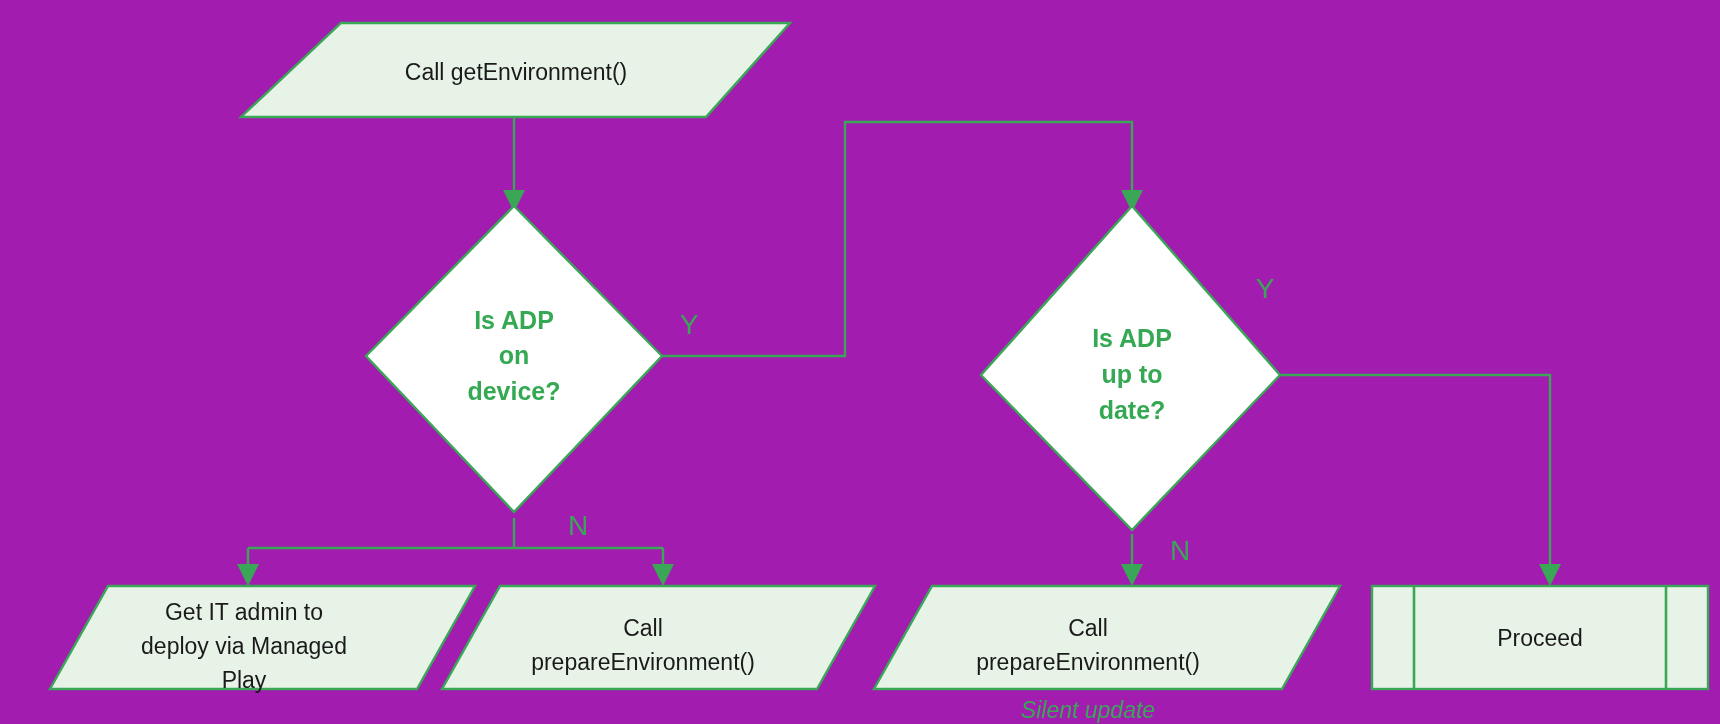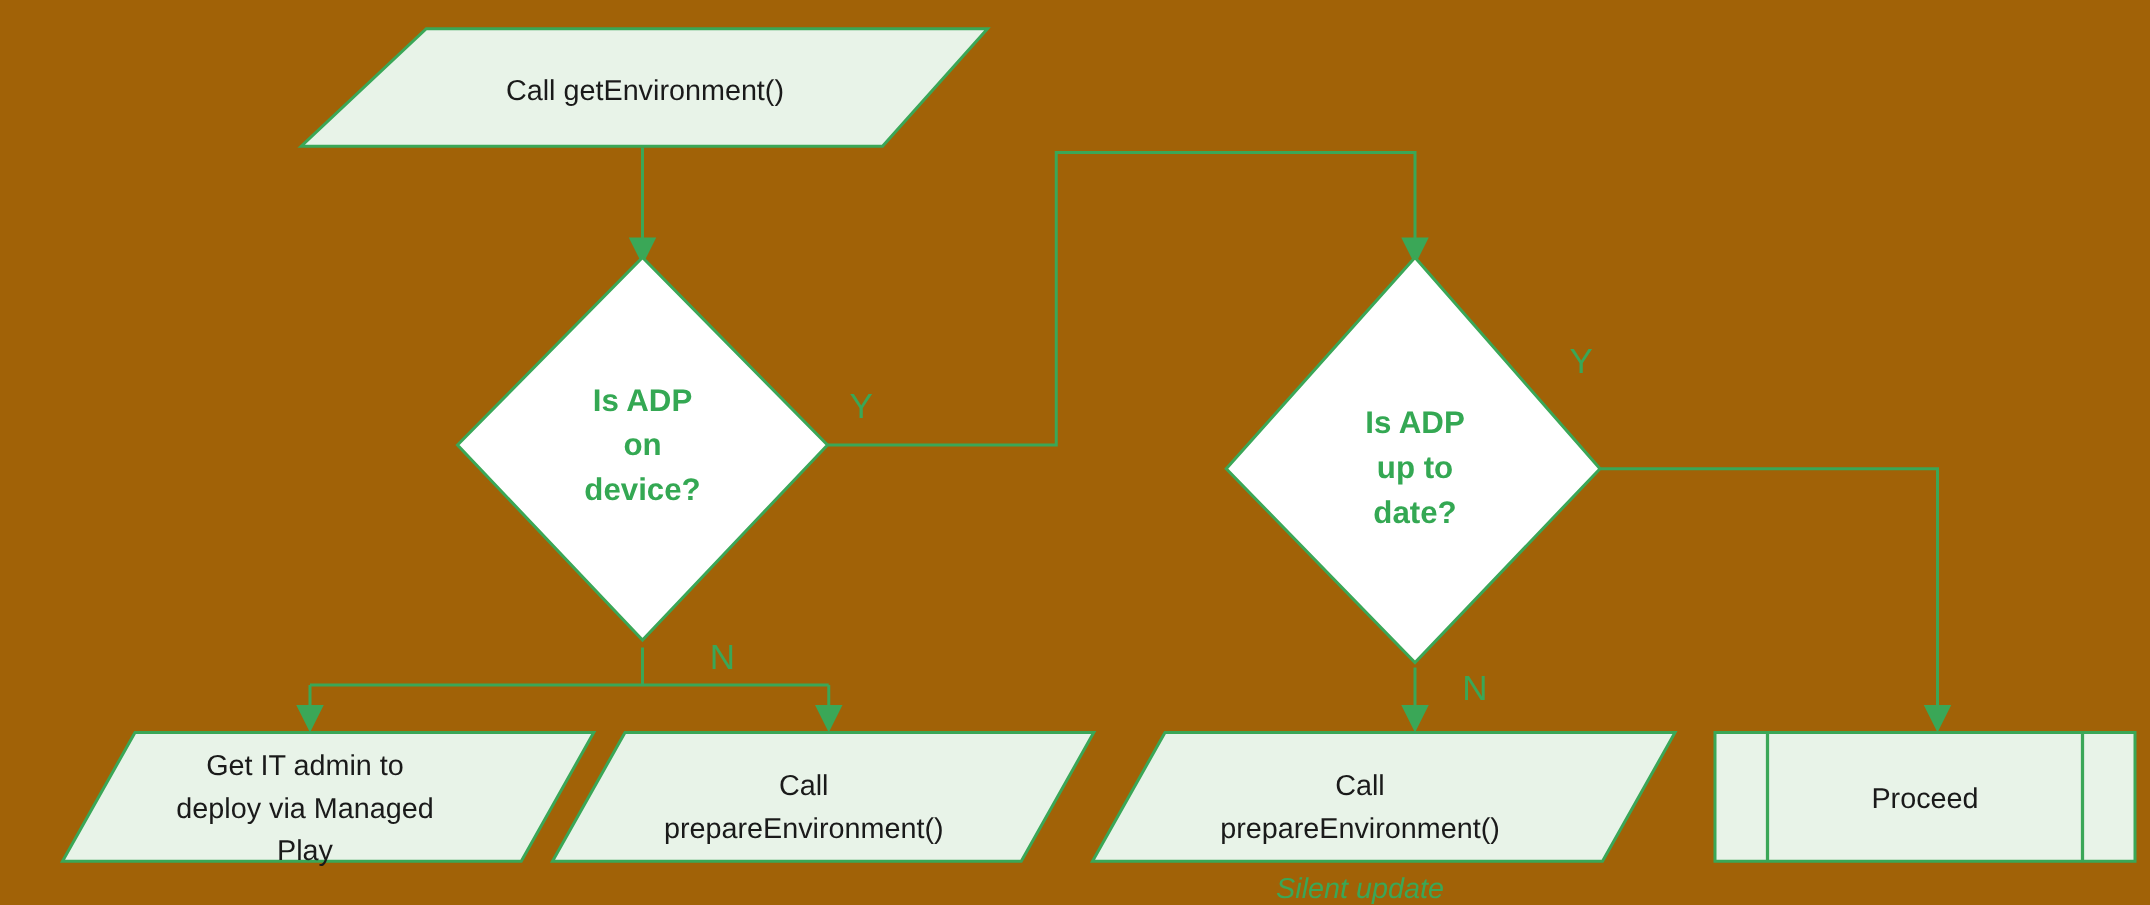--- a/index.html
+++ b/index.html
@@ -10,21 +10,21 @@
   body {
     width: 1720px;
     height: 724px;
     overflow: hidden;
     font-family: "Liberation Sans", sans-serif;
   }
   #flow-root {
     position: relative;
     width: 1720px;
     height: 724px;
-    background: #a16207;
+    background: #a21caf;
   }
   svg#flow-svg {
     display: block;
     width: 1720px;
     height: 724px;
   }
   .shape-fill {
     fill: #e8f3e8;
     stroke: #3aa757;
     stroke-width: 2.4;

